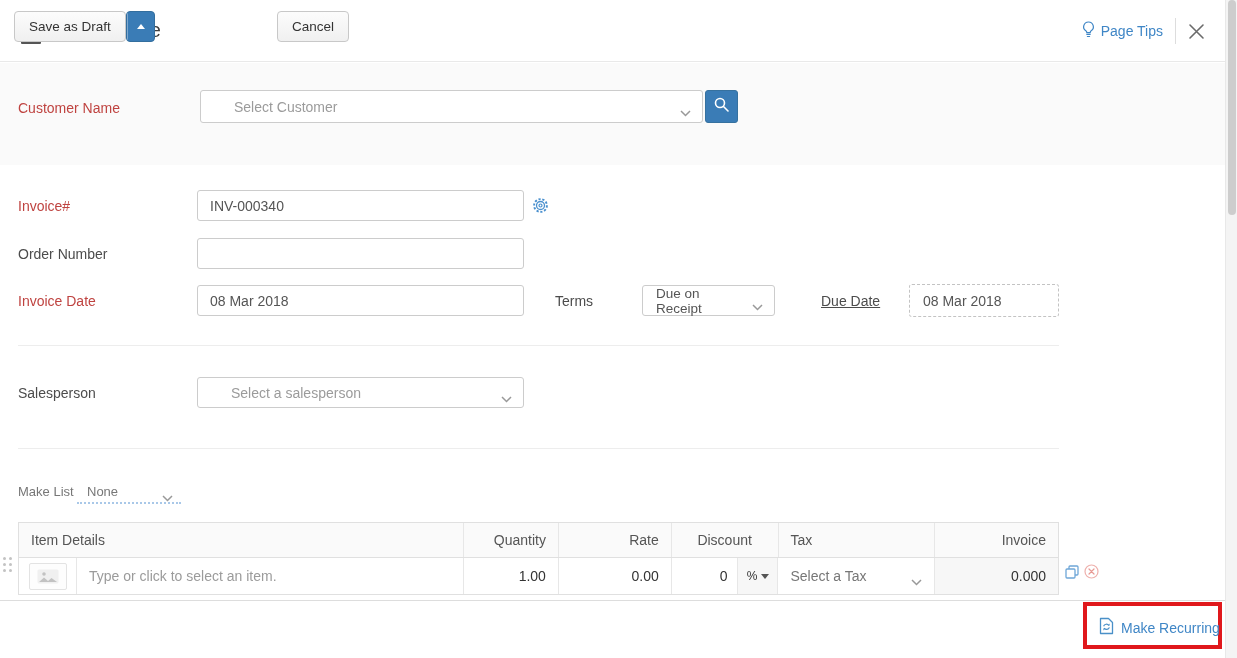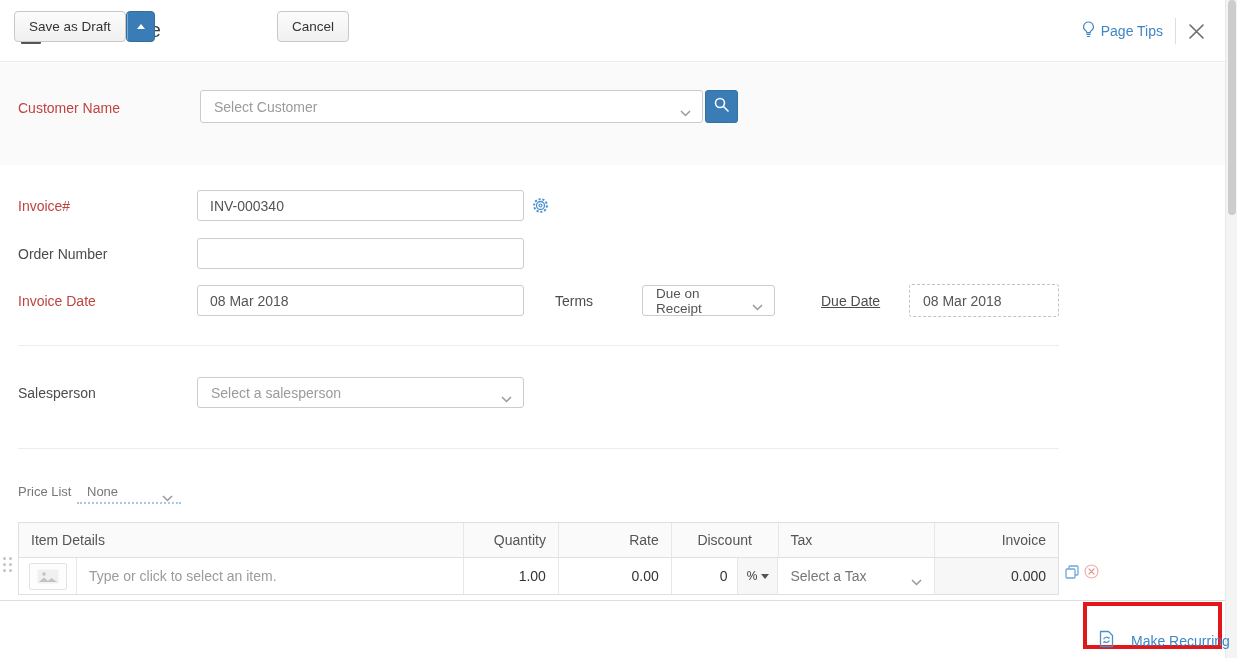--- a/index.html
+++ b/index.html
@@ -21,21 +21,21 @@
 
   .lbl { position:absolute; font-size:14px; color:#4c4c4c; }
   .lbl-red { color:#bf4340; }
   .lbl-sm { font-size:13px; color:#777; }
 
   .inp { position:absolute; height:31px; border:1px solid #ccc; border-radius:3px; background:#fff;
          font-family:inherit; font-size:14px; color:#555; padding:0 12px; outline:none; }
   .sel { position:absolute; height:31px; border:1px solid #ccc; border-radius:3px; background:#fff;
          display:flex; align-items:center; padding:0 28px 0 13px; font-size:14px; cursor:pointer; }
   .sel .chev { position:absolute; right:11px; top:50%; margin-top:-3px; }
-  .ph { color:#9b9b9b; }
+  .ph { color:#9b9b9b;margin-left:20px; }
   .val { color:#555; }
   .dashed { border:1px dashed #c3c3c3; }
 
   .search-btn { position:absolute; left:705px; top:90px; width:33px; height:33px; background:#3a7cb6;
                 border:1px solid #36719f; border-radius:3px; display:flex; align-items:center; justify-content:center; cursor:pointer; }
 
   .divider { position:absolute; left:18px; width:1041px; height:1px; background:#ededed; }
 
   .pl-dotted { position:absolute; left:77px; top:502px; width:104px; border-bottom:2px dotted #a9c8e8; }
 
@@ -78,22 +78,22 @@
   .btn { position:absolute; top:11px; height:31px; border:1px solid #c8c8c8; border-radius:4px;
          background:linear-gradient(#fcfcfc,#f0f0f0); font-family:inherit; font-size:13.5px; color:#333;
          padding:6px 14px; cursor:pointer; }
   .btn-split { position:absolute; left:126px; top:11px; height:31px; display:flex; background:#3a7cb6;
                border:1px solid #336e9e; border-radius:4px; overflow:hidden; cursor:pointer; }
   .btn-split .main { padding:0 14px; display:flex; align-items:center; color:#fff; font-size:13.5px; }
   .btn-split .arrow-seg { width:27px; border-left:1px solid rgba(255,255,255,.35); display:flex; align-items:center; justify-content:center; }
   .caret-up { width:0; height:0; border-left:4px solid transparent; border-right:4px solid transparent; border-bottom:5px solid #fff; }
 
   .red-annot { position:absolute; left:1083px; top:602px; width:139px; height:47px; border:4px solid #e0181c; z-index:5; }
-  .make-rec { position:absolute; left:1099px; top:617px; display:flex; align-items:center; gap:17px;
-              color:#3f86c6; font-size:14px; cursor:pointer; z-index:6;margin-top:13px; }
+  .make-rec { position:absolute; left:1099px; top:617px; display:flex; align-items:center; gap:7px;
+              color:#3f86c6; font-size:14px; cursor:pointer; z-index:6; }
 
   
   .sbar { position:absolute; right:0; top:0; width:12px; height:658px; background:#f4f4f4; border-left:1px solid #e8e8e8; }
   .sthumb { position:absolute; left:2px; top:0; width:8px; height:215px; background:#cdcdcd; border-radius:4px; }
 </style>
 </head>
 <body>
 
 <div class="screen">
 
@@ -180,21 +180,21 @@
     <span class="ph">Select a salesperson</span>
     <span class="chev">
       <svg width="11" height="7" viewBox="0 0 11 7">
           <path d="M1 1l4.5 4.5L10 1" fill="none" stroke="#999" stroke-width="1.5"></path>
         </svg>
     </span>
   </div>
 
   <div class="divider" style="top:448px;"></div>
 
-  <div class="lbl lbl-sm" style="left:18px; top:484px;">Price List</div>
+  <div class="lbl lbl-sm" style="left:18px; top:484px;">Make List</div>
   <div class="lbl lbl-sm" style="left:87px; top:484px;">None</div>
   <span style="position:absolute; left:162px; top:488px;">
     <svg width="11" height="7" viewBox="0 0 11 7">
         <path d="M1 1l4.5 4.5L10 1" fill="none" stroke="#999" stroke-width="1.5"></path>
       </svg>
   </span>
   <div class="pl-dotted"></div>
 
   <div class="drag-handle">
     <i></i>

